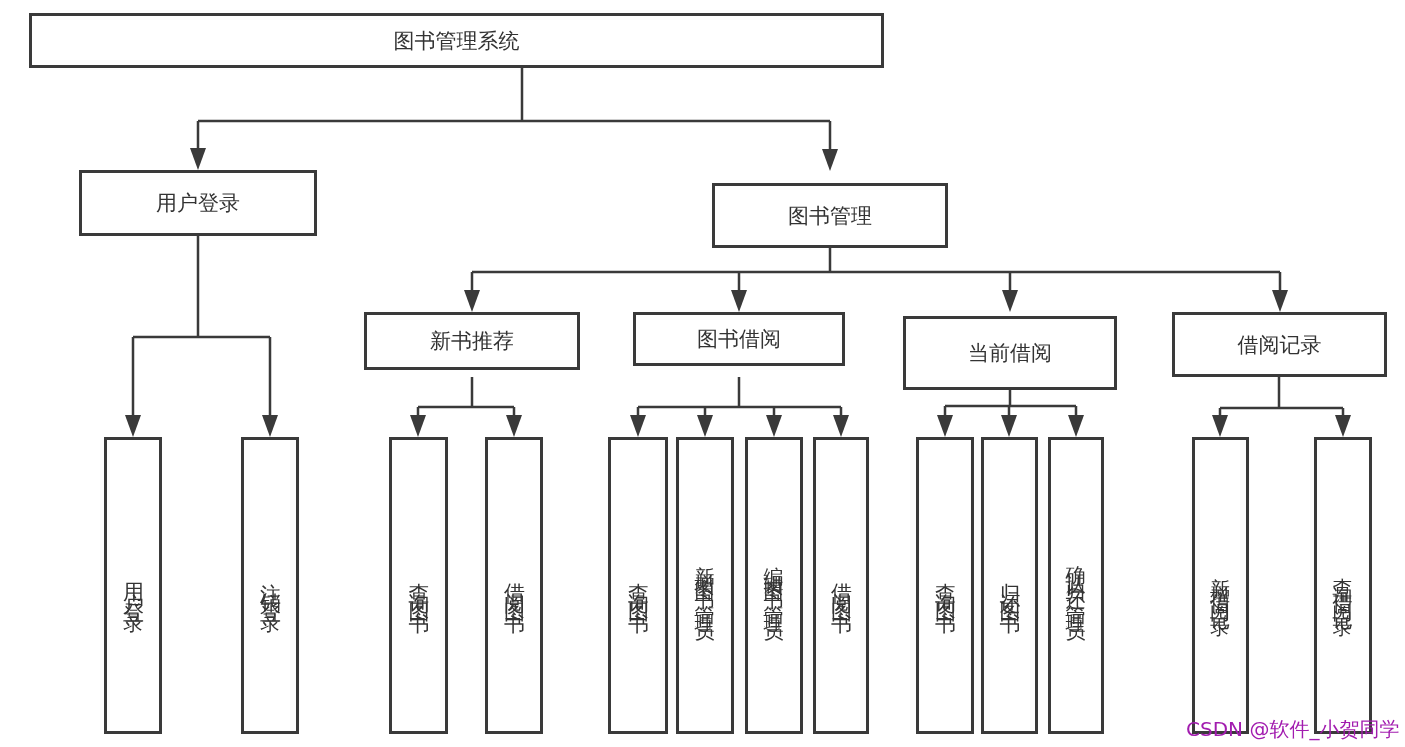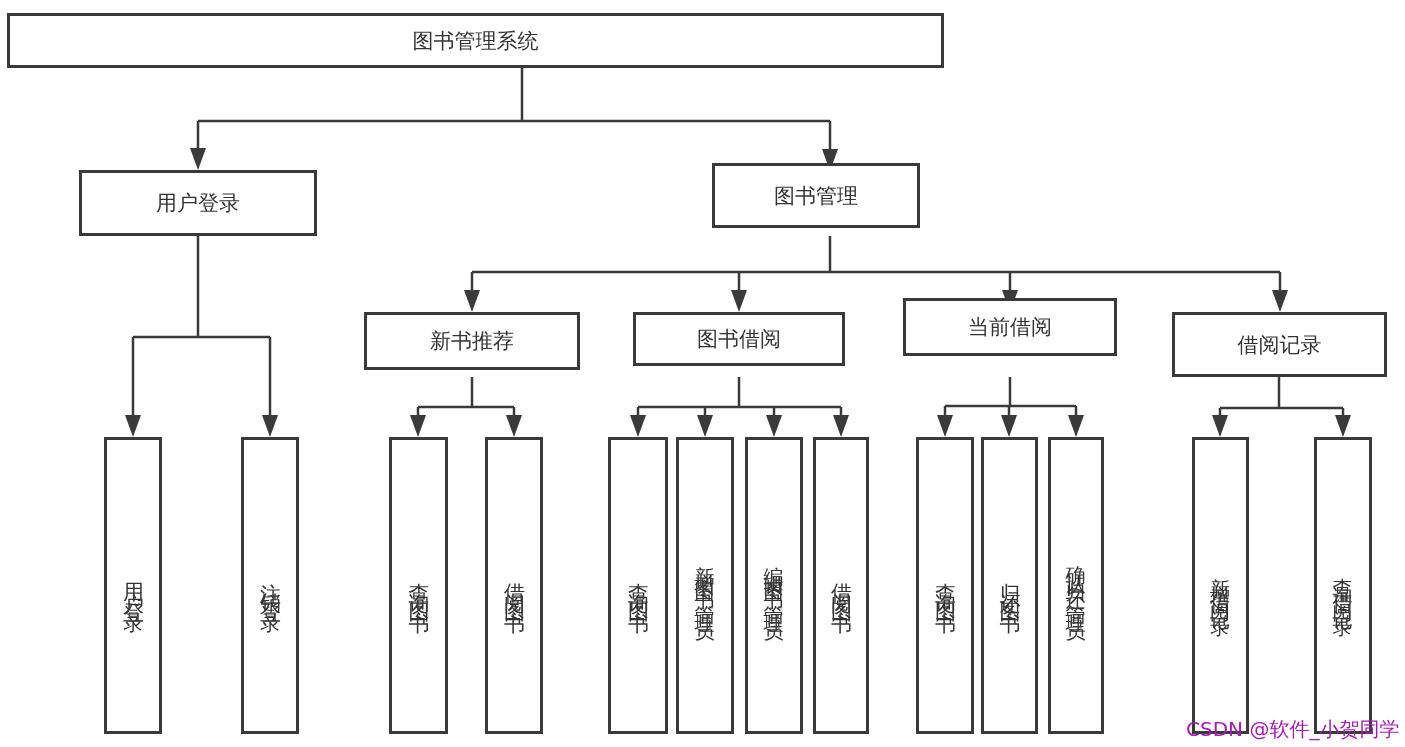--- a/index.html
+++ b/index.html
@@ -64,38 +64,38 @@
       <polygon points="766,415 782,415 774,437"></polygon>
       <polygon points="833,415 849,415 841,437"></polygon>
       <polygon points="937,415 953,415 945,437"></polygon>
       <polygon points="1001,415 1017,415 1009,437"></polygon>
       <polygon points="1068,415 1084,415 1076,437"></polygon>
       <polygon points="1212,415 1228,415 1220,437"></polygon>
       <polygon points="1335,415 1351,415 1343,437"></polygon>
     </g>
   </svg>
 
-  <div class="node h" style="left:7px;top:13px;width:937px;height:55px">
+  <div class="node h" style="left:29px;top:13px;width:855px;height:55px">
     <span>图书管理系统</span>
   </div>
 
   <div class="node h" style="left:79px;top:170px;width:238px;height:66px">
     <span>用户登录</span>
   </div>
-  <div class="node h" style="left:712px;top:163px;width:208px;height:65px">
+  <div class="node h" style="left:712px;top:183px;width:236px;height:65px">
     <span>图书管理</span>
   </div>
 
   <div class="node h" style="left:364px;top:312px;width:216px;height:58px">
     <span>新书推荐</span>
   </div>
   <div class="node h" style="left:633px;top:312px;width:212px;height:54px">
     <span>图书借阅</span>
   </div>
-  <div class="node h" style="left:903px;top:298px;width:214px;height:58px">
+  <div class="node h" style="left:903px;top:316px;width:214px;height:74px">
     <span>当前借阅</span>
   </div>
   <div class="node h" style="left:1172px;top:312px;width:215px;height:65px">
     <span>借阅记录</span>
   </div>
 
   <div class="node v" style="left:104px;top:437px;width:58px;height:297px">
     <span class="vtext">用户登录</span>
   </div>
   <div class="node v" style="left:241px;top:437px;width:58px;height:297px">

